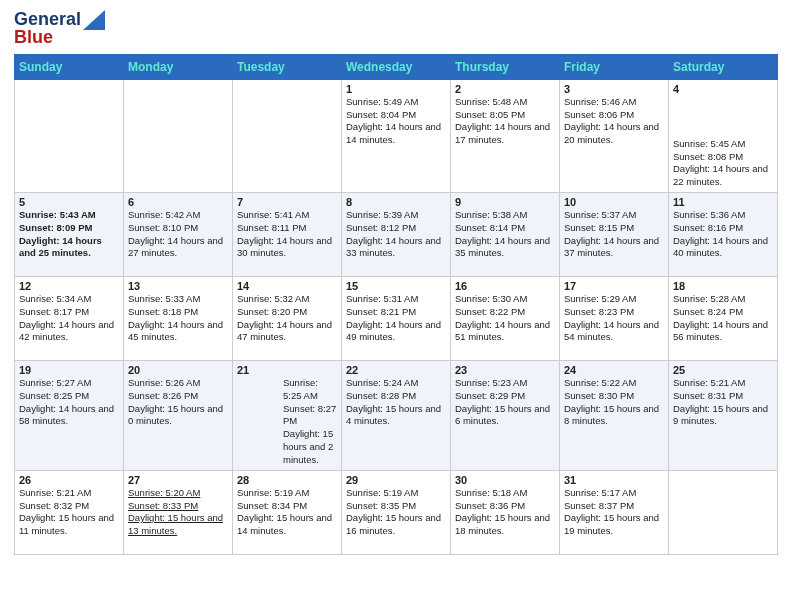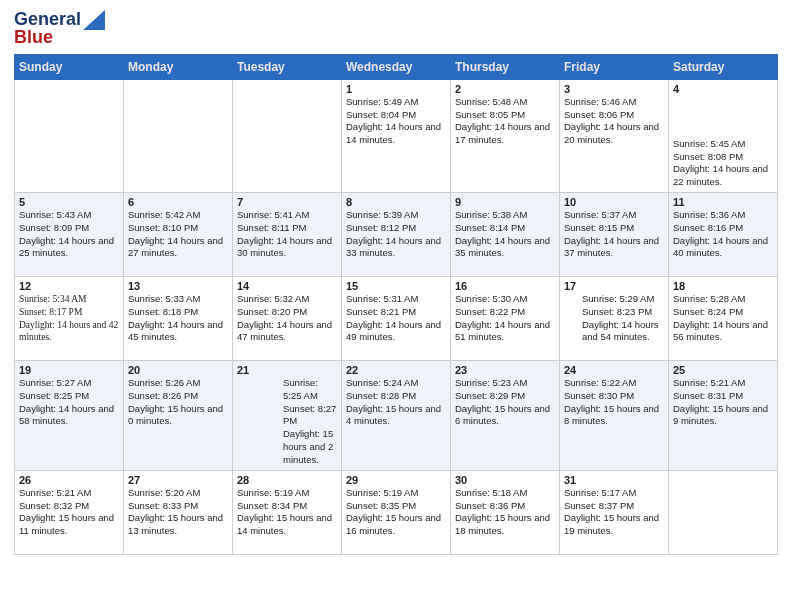--- a/index.html
+++ b/index.html
@@ -37,21 +37,21 @@
       font-size: 13px;
       color: #444;
     }
     table {
       width: 100%;
       border-collapse: collapse;
       table-layout: fixed;
     }
     thead tr th {
       background-color: #2a6bbf;
-      color: #e5e5e5;
+      color: #5eead4;
       font-size: 12px;
       font-weight: bold;
       padding: 5px 4px;
       text-align: left;
       border: 1px solid #2a6bbf;
     }
     tbody tr td {
       border: 1px solid #ccc;
       vertical-align: top;
       padding: 3px 4px;
@@ -138,21 +138,21 @@
           <td>
             <span class="day-num">4</span>
             <div class="day-info" style="white-space: pre-line; margin-top: 43px;">Sunrise: 5:45 AM
 Sunset: 8:08 PM
 Daylight: 14 hours and 22 minutes.</div>
           </td>
         </tr>
         <tr>
           <td>
             <span class="day-num">5</span>
-            <div class="day-info" style="white-space: pre-line;">Sunrise: 5:43 AM
+            <div class="day-info" style="white-space: pre-line; font-weight: bold;">Sunrise: 5:43 AM
 Sunset: 8:09 PM
 Daylight: 14 hours and 25 minutes.</div>
           </td>
           <td>
             <span class="day-num">6</span>
             <div class="day-info" style="white-space: pre-line;">Sunrise: 5:42 AM
 Sunset: 8:10 PM
 Daylight: 14 hours and 27 minutes.</div>
           </td>
           <td>
@@ -182,21 +182,21 @@
           <td>
             <span class="day-num">11</span>
             <div class="day-info" style="white-space: pre-line;">Sunrise: 5:36 AM
 Sunset: 8:16 PM
 Daylight: 14 hours and 40 minutes.</div>
           </td>
         </tr>
         <tr>
           <td>
             <span class="day-num">12</span>
-            <div class="day-info" style="white-space: pre-line; font-family: Liberation Serif, serif;">Sunrise: 5:34 AM
+            <div class="day-info" style="white-space: pre-line;">Sunrise: 5:34 AM
 Sunset: 8:17 PM
 Daylight: 14 hours and 42 minutes.</div>
           </td>
           <td>
             <span class="day-num">13</span>
             <div class="day-info" style="white-space: pre-line;">Sunrise: 5:33 AM
 Sunset: 8:18 PM
 Daylight: 14 hours and 45 minutes.</div>
           </td>
           <td>
@@ -212,21 +212,21 @@
 Daylight: 14 hours and 49 minutes.</div>
           </td>
           <td>
             <span class="day-num">16</span>
             <div class="day-info" style="white-space: pre-line;">Sunrise: 5:30 AM
 Sunset: 8:22 PM
 Daylight: 14 hours and 51 minutes.</div>
           </td>
           <td>
             <span class="day-num">17</span>
-            <div class="day-info" style="white-space: pre-line; margin-left: 18px;">Sunrise: 5:29 AM
+            <div class="day-info" style="white-space: pre-line;">Sunrise: 5:29 AM
 Sunset: 8:23 PM
 Daylight: 14 hours and 54 minutes.</div>
           </td>
           <td>
             <span class="day-num">18</span>
             <div class="day-info" style="white-space: pre-line;">Sunrise: 5:28 AM
 Sunset: 8:24 PM
 Daylight: 14 hours and 56 minutes.</div>
           </td>
         </tr>
@@ -276,21 +276,21 @@
         </tr>
         <tr>
           <td>
             <span class="day-num">26</span>
             <div class="day-info" style="white-space: pre-line;">Sunrise: 5:21 AM
 Sunset: 8:32 PM
 Daylight: 15 hours and 11 minutes.</div>
           </td>
           <td>
             <span class="day-num">27</span>
-            <div class="day-info" style="white-space: pre-line;">Sunrise: 5:20 AM
+            <div class="day-info" style="white-space: pre-line; text-decoration: underline;">Sunrise: 5:20 AM
 Sunset: 8:33 PM
 Daylight: 15 hours and 13 minutes.</div>
           </td>
           <td>
             <span class="day-num">28</span>
             <div class="day-info" style="white-space: pre-line;">Sunrise: 5:19 AM
 Sunset: 8:34 PM
 Daylight: 15 hours and 14 minutes.</div>
           </td>
           <td>

